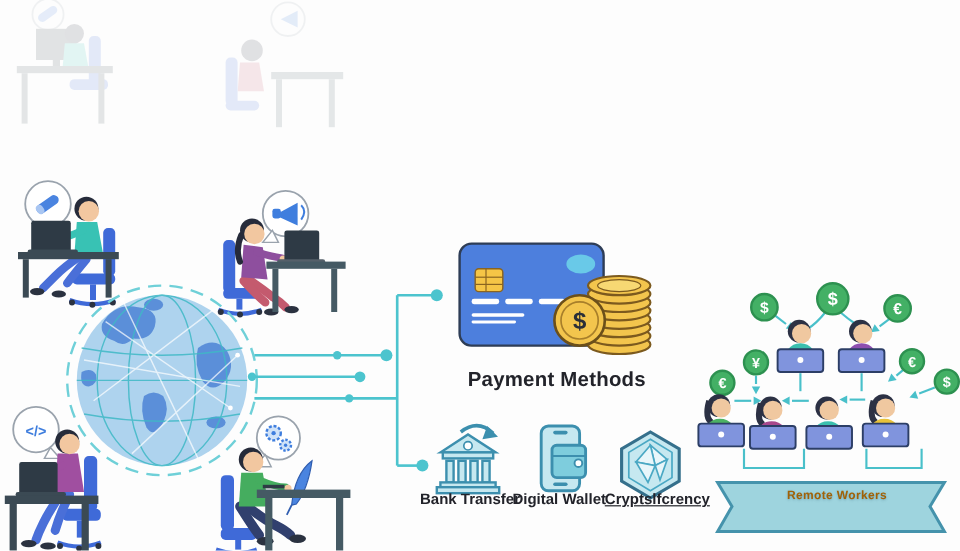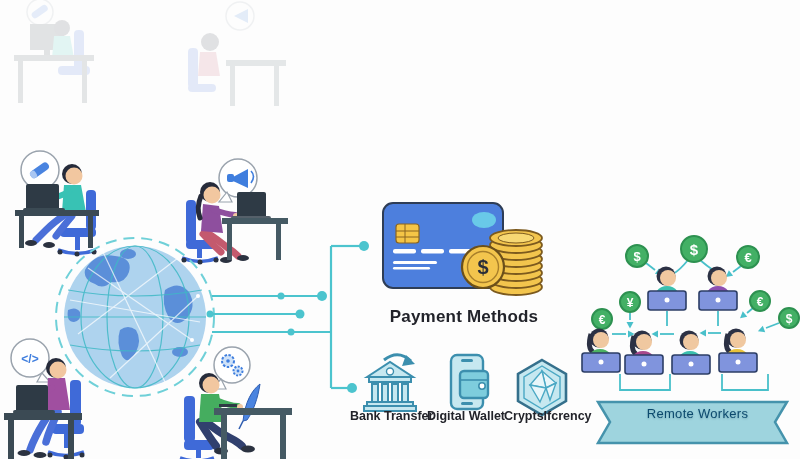--- a/index.html
+++ b/index.html
@@ -2,21 +2,21 @@
 <html><head>
 <meta charset="utf-8">
 <style>
   html,body{margin:0;padding:0;}
   #stage{position:relative;width:800px;height:459px;background:#fdfdfd;overflow:hidden;
          font-family:"Liberation Sans",sans-serif;}
   #stage svg{position:absolute;left:0;top:0;}
   .lbl{position:absolute;text-align:center;color:#22232a;}
   .pay-title{font-size:17px;font-weight:600;letter-spacing:.2px;}
   .method-lbl{font-size:12.5px;font-weight:600;white-space:nowrap;}
-  .banner-text{font-weight:400;color:#0c4a6e;font-size:13px;line-height:19px;
+  .banner-text{font-weight:700;color:#a16207;font-size:10px;line-height:19px;
                letter-spacing:.3px;text-shadow:0 1px 2px rgba(40,90,110,.35);}
   .coin-sym{font-weight:bold;fill:#ffffff;}
 </style>
 </head>
 <body>
 
 <div id="stage">
 <svg width="800" height="459" viewBox="0 0 800 459">
 
   <g opacity="0.13">
@@ -415,18 +415,18 @@
     </g>
 
     <path d="M598,402 L787,402 L775,422 L787,443 L598,443 L610,422 Z" fill="#9ed4de" stroke="#4593ac" stroke-width="2.5"></path>
   </g>
 </svg>
 
 <div class="lbl pay-title" style="left:384px;top:307px;width:160px;">Payment Methods</div>
 
 <div class="lbl method-lbl" style="left:350px;top:409px;width:80px;">Bank Transfer</div>
 <div class="lbl method-lbl" style="left:426px;top:409px;width:80px;">Digital Wallet</div>
-<div class="lbl method-lbl" style="left:504px;top:409px;width:76px;">Cryptslfcrency</div>
+<div class="lbl method-lbl" style="left:504px;top:409px;width:76px;text-decoration:underline;">Cryptslfcrency</div>
 
 <div class="lbl banner-text" style="left:608px;top:404px;width:179px;">
   <div>Remote Workers</div>
 </div>
 </div>
 
 </body></html>

